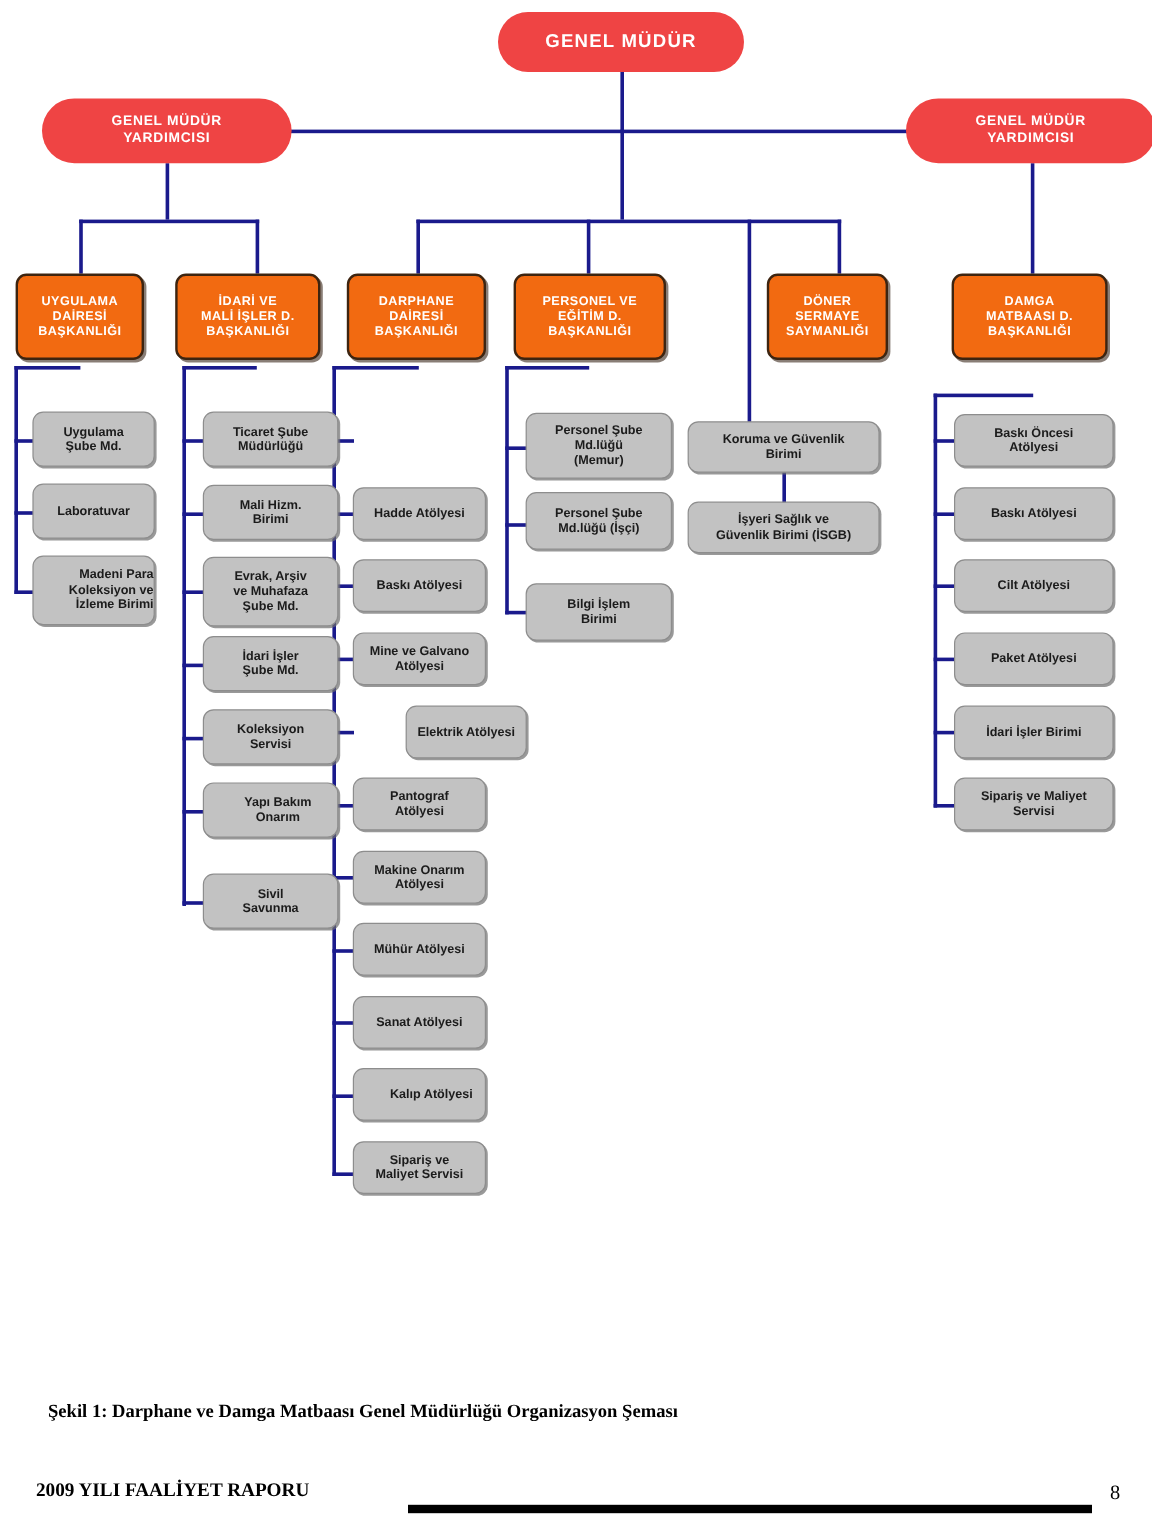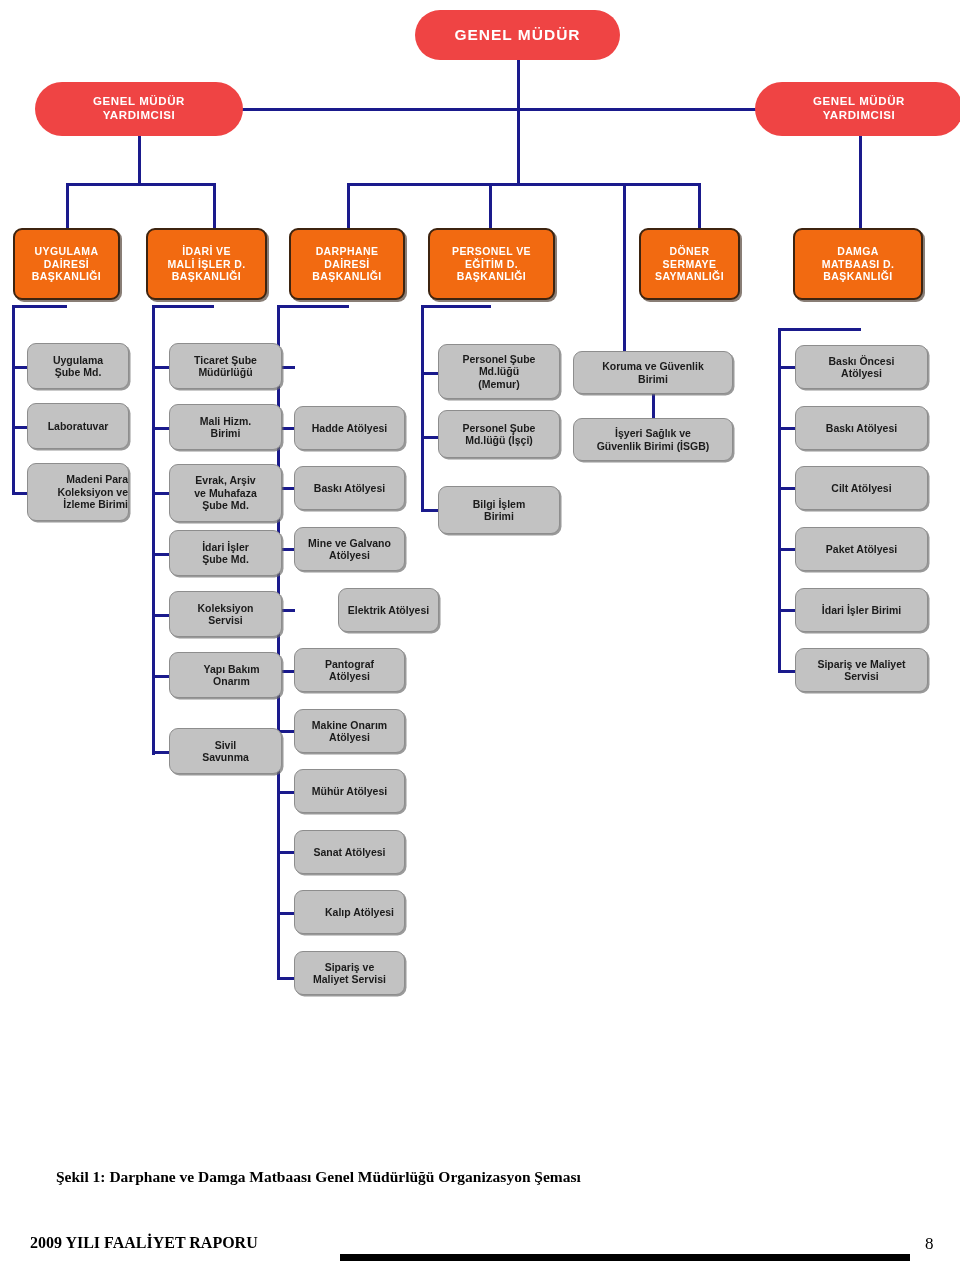--- a/index.html
+++ b/index.html
@@ -54,21 +54,21 @@
     color:#1b1b1b;
     font-weight:bold;
     font-size:10.5px;
     border-radius:9px;
     border:1px solid #8d8d8d;
     box-shadow:1.5px 1.5px 0 rgba(110,110,110,.7);
   }
 
   
   #caption{
-    position:absolute;left:56px;top:1168px;width:860px;
+    position:absolute;left:40px;top:1168px;width:860px;
     font-family:"Liberation Serif","DejaVu Serif",serif;
     font-weight:bold;font-size:15.5px;color:#000;
     white-space:nowrap;
   }
   #footer{
     position:absolute;left:0;top:1232px;width:960px;height:34px;
   }
   #footer-title{
     position:absolute;left:30px;top:2px;
     font-family:"Liberation Serif","DejaVu Serif",serif;

